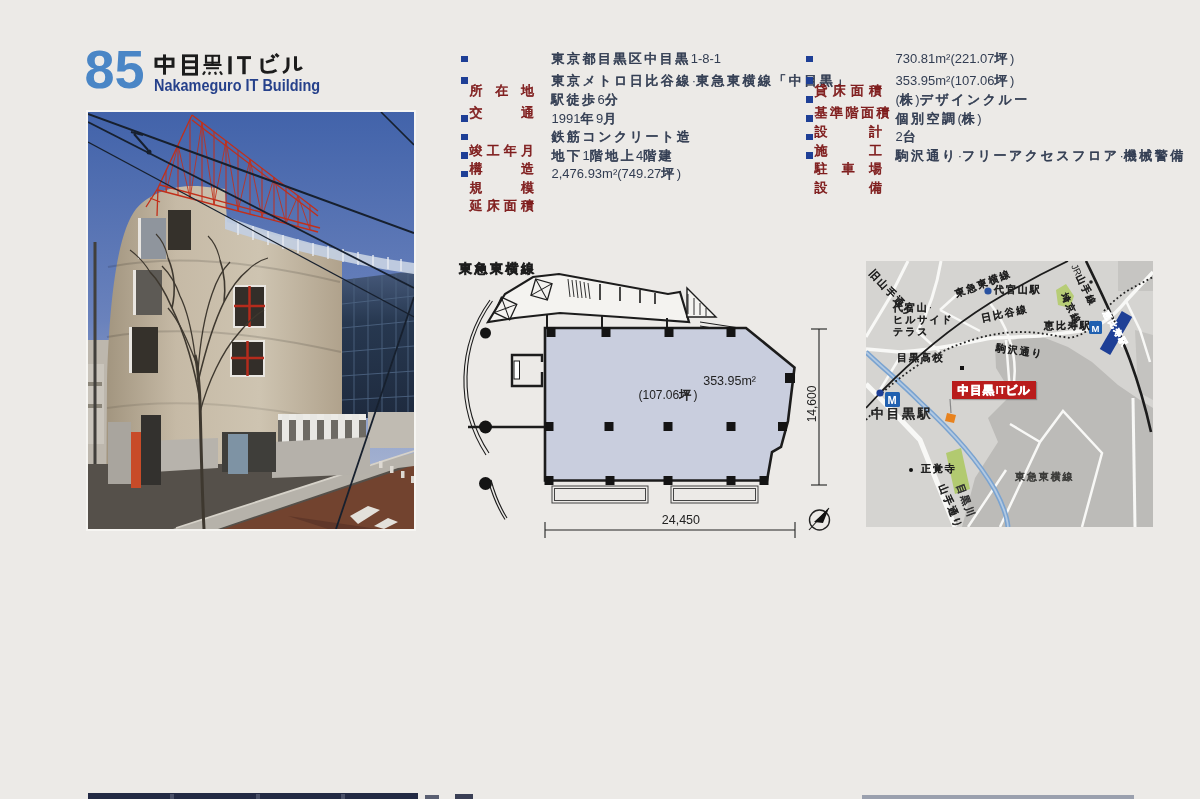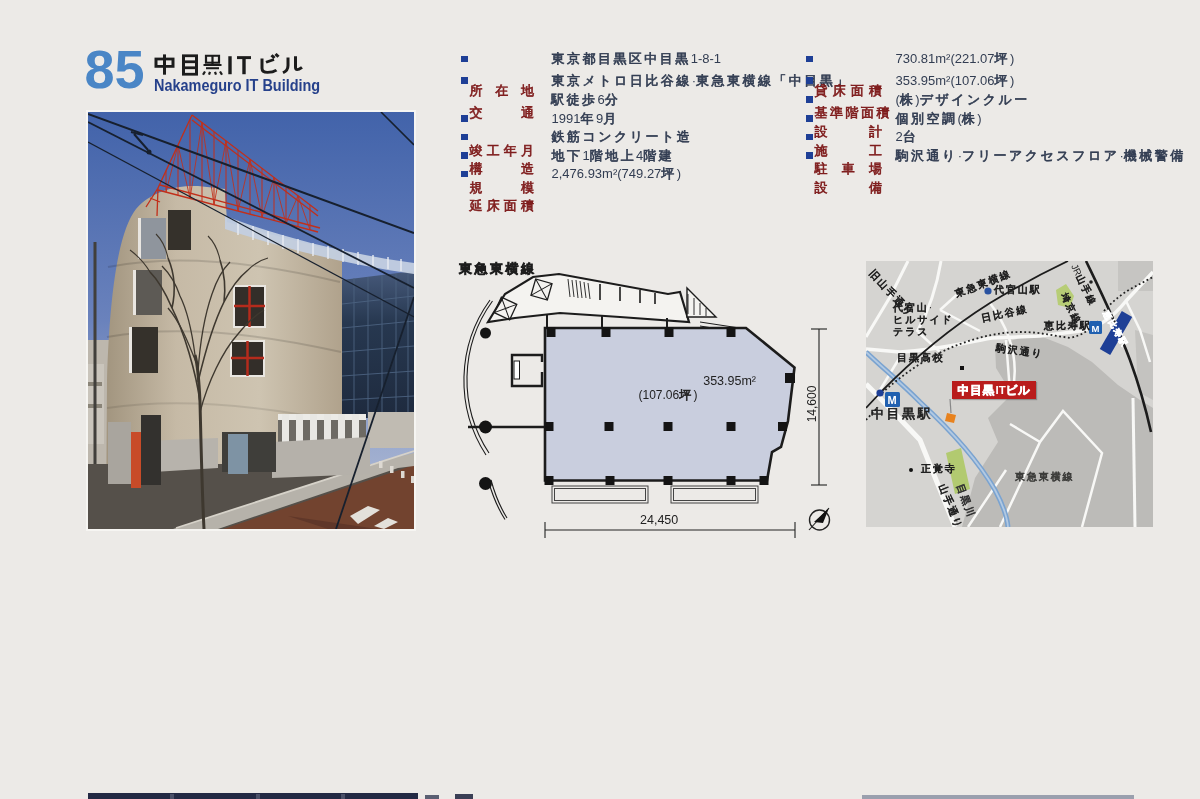--- a/index.html
+++ b/index.html
@@ -265,21 +265,21 @@
       <line x1="795" y1="522" x2="795" y2="538"></line>
 <circle cx="819.5" cy="520" r="10" stroke-width="1.4"></circle>
 <line x1="809" y1="530" x2="829" y2="508"></line>
 </g>
 <polygon points="829,508 814,522 823,523" fill="#111"></polygon>
 </svg>
 <div class="abs" style="left:459px;top:260px;font-size:13px;font-weight:bold;color:#1d1d1d"><span class="j">東急東横線</span></div>
 <div class="abs" style="left:616px;top:374px;width:140px;text-align:right;font-size:12.5px;color:#222">353.95m²</div>
 <div class="abs" style="left:598px;top:387px;width:140px;text-align:center;font-size:12px;color:#222">(107.06<span class="j">坪</span>)</div>
 <div class="abs" style="left:787px;top:384px;font-size:12px;color:#222;transform:rotate(-90deg);transform-origin:center;width:50px;text-align:center;top:397px;left:787px;">14,600</div>
-<div class="abs" style="left:640px;top:513px;width:60px;text-align:left;font-size:12.5px;color:#222">24,450</div>
+<div class="abs" style="left:640px;top:513px;width:60px;text-align:right;font-size:12.5px;color:#222">24,450</div>
 <svg class="abs" style="left:866px;top:261px" width="287" height="266" viewBox="866 261 287 266">
 <rect x="866" y="261" width="287" height="266" fill="#d5d4d1"></rect>
 <path d="M995,345 L1035,334 L1068,347 L1092,362 L1118,385 L1140,400 L1153,408 L1153,527 L962,527 L975,478 L998,442 L988,418 L1012,394 L996,368 Z" fill="#bcbbb8"></path>
 <rect x="1118" y="261" width="35" height="30" fill="#c6c5c2"></rect>
 <path d="M1135,330 L1153,335 L1153,400 L1138,392 Z" fill="#c4c3c0"></path>
 <g fill="none" stroke="#f8f8f6">
 <path d="M908,261 L890,297 L866,337" stroke-width="3"></path>
 <path d="M941,261 C936,292 928,312 917,332" stroke-width="3"></path>
 <path d="M866,349 L900,352 C940,350 962,343 992,338 L1040,336 L1080,331 C1100,328 1114,316 1126,301 L1153,272" stroke-width="3.5"></path>
 <path d="M877,395 L920,440 L955,527 M877,395 L866,384" stroke-width="5"></path>

